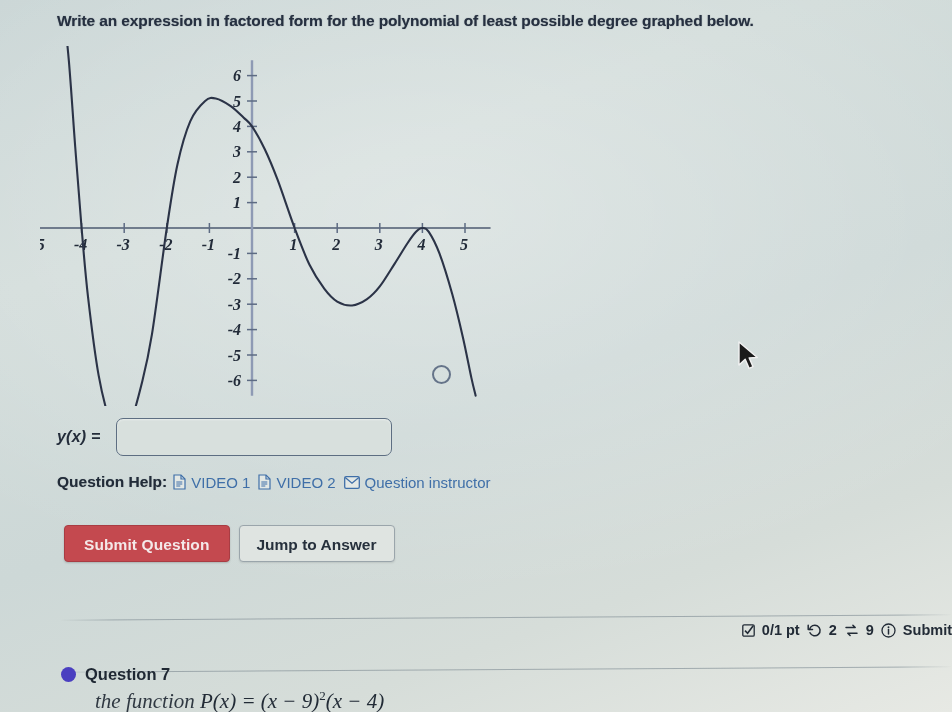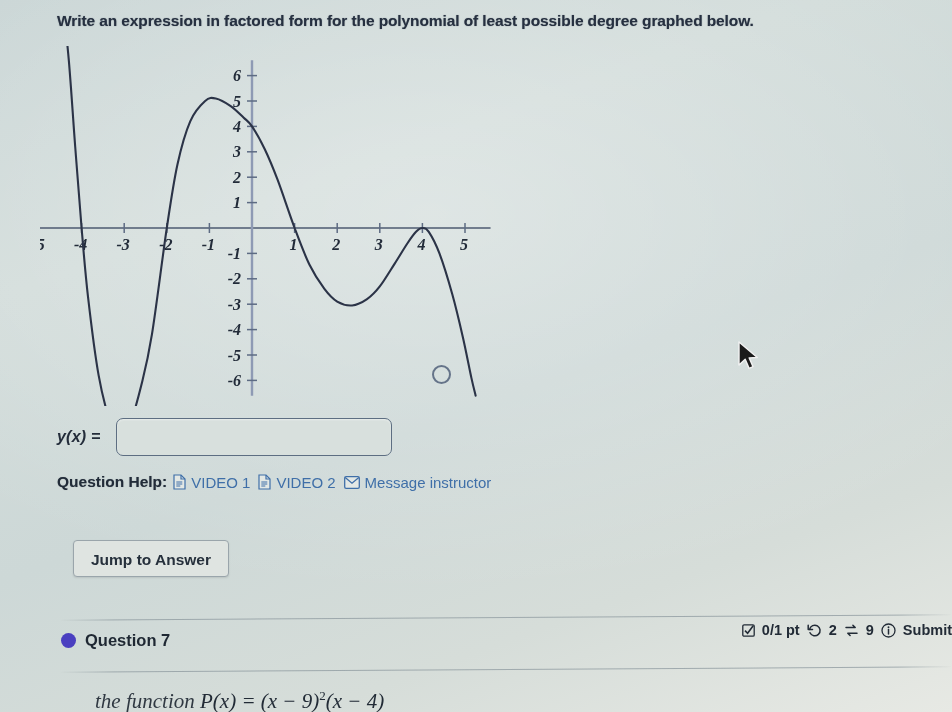--- a/index.html
+++ b/index.html
@@ -82,32 +82,31 @@
   }
   #jump-btn{
     background:#dfe4e1;color:#26303c;
     border:1px solid #9aa5ab;border-radius:4px;
     font-size:15.5px;font-weight:bold;
     padding:0 17px;height:37px;line-height:37px;
     margin-left:9px;
     font-family:"Liberation Sans",sans-serif;
     cursor:pointer;
     box-shadow:0 1px 2px rgba(0,0,0,.10);
-    margin-top:15px;
   }
 
   
   .rule{
     position:absolute;left:60px;width:892px;height:1px;
     background:linear-gradient(90deg,rgba(150,160,165,0) 0%,rgba(140,152,158,.75) 6%,rgba(140,152,158,.75) 94%,rgba(150,160,165,0) 100%);
   }
   #rule-top{top:617px;transform:rotate(-.35deg);}
   #rule-bot{top:669px;transform:rotate(-.35deg);}
 
-  #q7-row{position:absolute;left:61px;top:631px;display:flex;align-items:center;gap:9px;}
+  #q7-row{position:absolute;left:61px;top:665px;display:flex;align-items:center;gap:9px;}
   #q7-dot{width:15px;height:15px;border-radius:50%;background:#4a3fc0;display:block;}
   #q7-label{font-size:16.5px;font-weight:bold;color:#1f2833;}
 
   #meta-row{
     position:absolute;right:0px;top:622px;
     display:flex;align-items:center;gap:7px;
     font-size:14.5px;font-weight:bold;color:#222b36;
     white-space:nowrap;
     text-align:center;
   }
@@ -232,25 +231,26 @@
       <span>VIDEO 2</span>
     </span>
 
     <span class="help-link">
       <span>
         <svg class="env-ic" viewBox="0 0 16 13">
           <rect x="0.7" y="0.7" width="14.6" height="11.6" rx="1.4" fill="#e3e8e5" stroke="#3f6fa8" stroke-width="1.3"></rect>
           <path d="M1.2 1.6 8 7.2l6.8-5.6" fill="none" stroke="#3f6fa8" stroke-width="1.3"></path>
         </svg>
       </span>
-      <span>Message instructor</span>
+      <span>Question instructor</span>
     </span>
   </div>
 
   <div id="btn-row">
+    <button id="submit-btn">Submit Question</button>
     <button id="jump-btn">Jump to Answer</button>
   </div>
 
   <div class="rule" id="rule-top"></div>
   <div class="rule" id="rule-bot"></div>
 
   <div id="q7-row">
     <span id="q7-dot"></span>
     <span id="q7-label">Question 7</span>
   </div>

